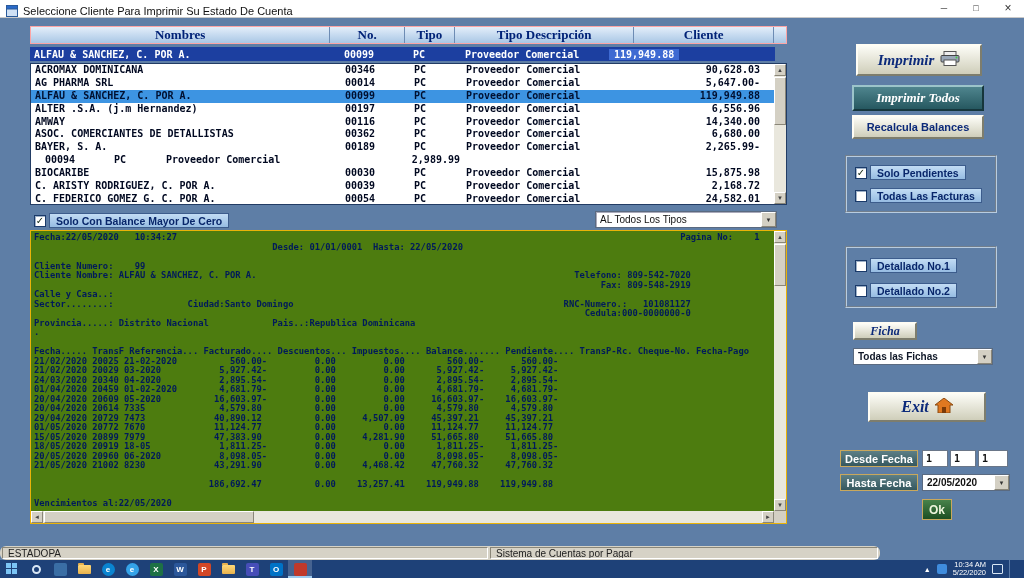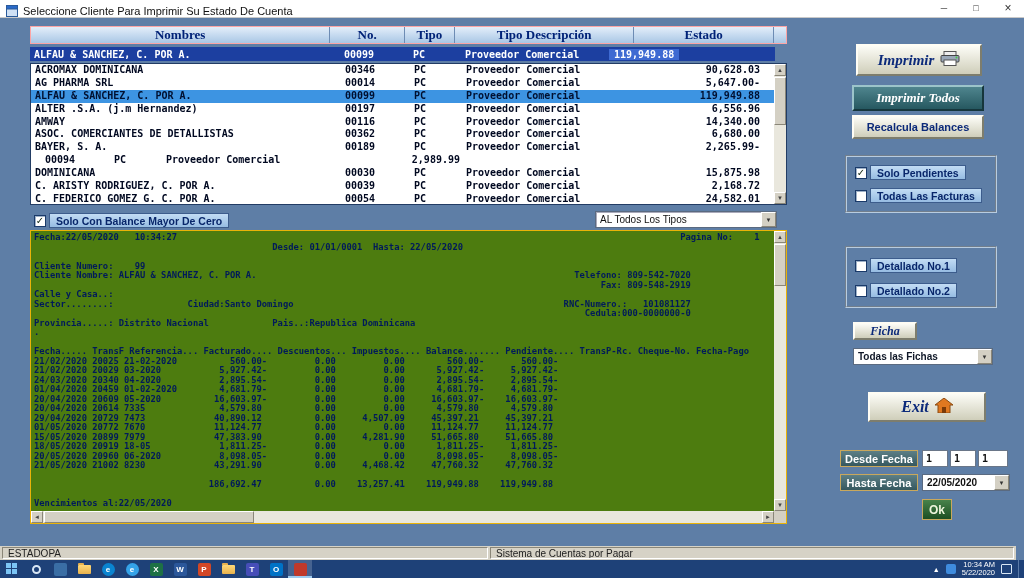--- a/index.html
+++ b/index.html
@@ -113,41 +113,41 @@
   .din { position:absolute; top:450px; height:17px; border:1px solid #6a7688; background:#fff;
          font:bold 10px "DejaVu Sans Mono", monospace; padding-left:3px; color:#111; }
   .hastadrop { position:absolute; left:922px; top:474px; width:88px; height:17px; background:#fff;
                border:1px solid #5a6a80; display:flex; align-items:center; }
   .hastadrop .dd-text { font:bold 10px "Liberation Sans", sans-serif; }
   .okbtn { position:absolute; left:922px; top:499px; width:30px; height:21px;
            background:linear-gradient(#47824a,#1d4f22); border:1px solid #c9a85c; color:#eef5dc;
            font:bold 12px "Liberation Sans", sans-serif; display:flex; align-items:center; justify-content:center; }
 
   
-  .statusbar { position:absolute; left:0; top:546px; width:1016px; height:14px; background:#d6d2c6;
-               display:flex; gap:2px; padding:1px 2px; }
+  .statusbar { position:absolute; left:0; top:546px; width:880px; height:14px; background:#d6d2c6;
+               display:flex; gap:2px; padding:1px 2px;border-radius:6px; }
   .sb-panel { border:1px solid; border-color:#8a8678 #fff #fff #8a8678; display:flex; align-items:center;
               padding:0 5px; font:10px "Liberation Sans", sans-serif; color:#222; white-space:nowrap; overflow:hidden;}
   .sb-p1 { width:486px; } .sb-p2 { flex:1; }
 
   
   .taskbar { position:absolute; left:0; top:560px; width:1024px; height:18px; background:#1e4178;
              display:flex; align-items:center; }
   .tb-icons { display:flex; height:18px; }
   .tbicon { width:24px; height:18px; display:flex; align-items:center; justify-content:center; }
   .tbicon.active { background:rgba(255,255,255,0.18); box-shadow:inset 0 -2px 0 #9ecbf0; }
   .win-logo { width:12px; height:12px; display:grid; grid-template-columns:5px 5px; grid-auto-rows:5px; gap:1px; }
   .win-logo i { background:#7cc5f5; display:block; }
   .search-glyph { width:9px; height:9px; border:2px solid #d9e7f5; border-radius:50%; }
   .folder-glyph { width:13px; height:9px; background:linear-gradient(#ffd978,#e8b24e); border-radius:1px; position:relative; }
   .folder-glyph::before { content:""; position:absolute; left:0; top:-2px; width:6px; height:2px; background:#e8b24e; border-radius:1px 1px 0 0; }
   .sq-glyph, .round-glyph { width:13px; height:13px; display:flex; align-items:center; justify-content:center;
                             color:#fff; font:bold 8px "Liberation Sans", sans-serif; border-radius:2px; }
   .round-glyph { border-radius:50%; }
-  .tray { margin-left:auto; display:flex; align-items:center; gap:6px; padding-right:2px; height:18px; }
+  .tray { margin-left:auto; display:flex; align-items:center; gap:6px; padding-right:11px; height:18px; }
   .tray-chevron { color:#fff; font-size:7px; }
   .tray-ico { width:10px; height:10px; background:#3f8cde; border-radius:2px; }
   .clock { color:#fff; font-size:7.5px; line-height:8px; text-align:right; }
   .notif { width:11px; height:10px; border:1px solid #d9e7f5; border-radius:1px; }
   .show-desktop { width:4px; height:18px; border-left:1px solid #5a7aa8; }
 </style>
 </head>
 <body>
 
 <div class="titlebar">
@@ -163,21 +163,21 @@
     <span class="wbtn">□</span>
     <span class="wbtn close">×</span>
   </span>
 </div>
 
 <div class="grid-header">
   <div class="gh c1">Nombres</div>
   <div class="gh c2">No.</div>
   <div class="gh c3">Tipo</div>
   <div class="gh c4">Tipo Descripción</div>
-  <div class="gh c5">Estado</div>
+  <div class="gh c5">Cliente</div>
   <div class="gh-stub"></div>
 </div>
 
 <div class="selbar">
   <span class="s-name">ALFAU &amp; SANCHEZ, C. POR A.</span>
   <span class="s-no">00099</span>
   <span class="s-tipo">PC</span>
   <span class="s-desc">Proveedor Comercial</span>
   <span class="s-bal">119,949.88</span>
 </div>
@@ -233,21 +233,21 @@
         <span class="lc lc-desc">Proveedor Comercial</span>
         <span class="lc lc-bal">2,265.99-</span>
       </div>
       <div class="lrow">
         <span class="lc lc-no">00094</span>
         <span class="lc lc-tipo">PC</span>
         <span class="lc lc-desc">Proveedor Comercial</span>
         <span class="lc lc-bal">2,989.99</span>
       </div>
       <div class="lrow">
-        <span class="lc lc-name">DOMINICANA</span>
+        <span class="lc lc-name">BIOCARIBE</span>
         <span class="lc lc-no">00030</span>
         <span class="lc lc-tipo">PC</span>
         <span class="lc lc-desc">Proveedor Comercial</span>
         <span class="lc lc-bal">15,875.98</span>
       </div>
       <div class="lrow">
         <span class="lc lc-name">C. ARISTY RODRIGUEZ, C. POR A.</span>
         <span class="lc lc-no">00039</span>
         <span class="lc lc-tipo">PC</span>
         <span class="lc lc-desc">Proveedor Comercial</span>

